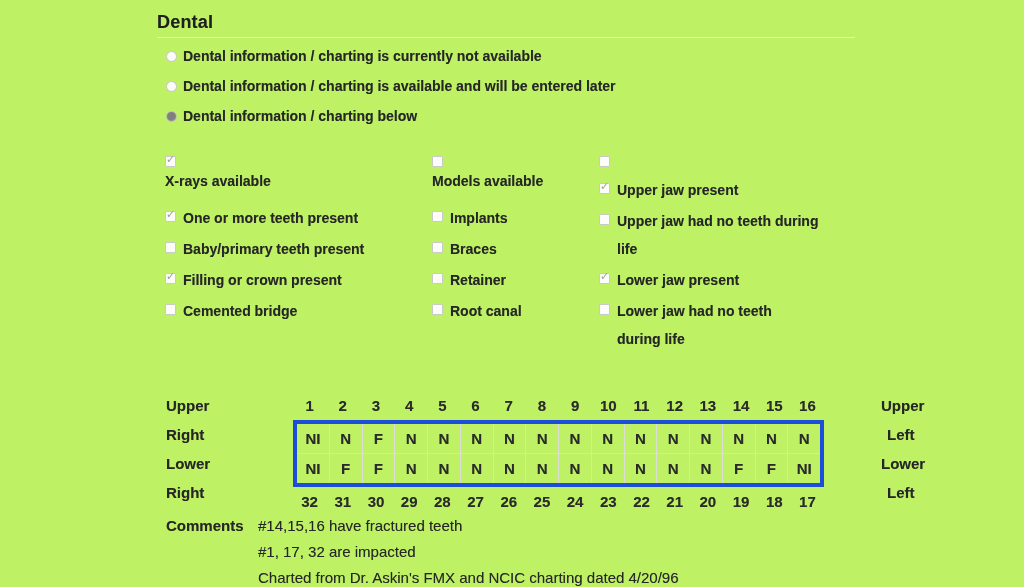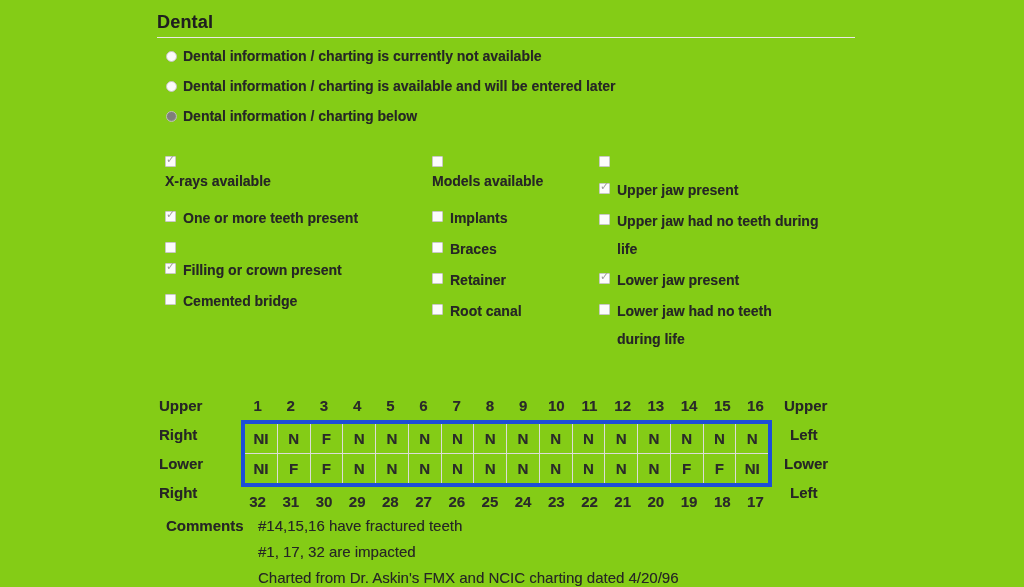--- a/index.html
+++ b/index.html
@@ -1,20 +1,20 @@
 <!DOCTYPE html>
 <html><head>
 <meta charset="utf-8">
 <style>
   html, body { margin: 0; padding: 0; }
   .page {
     position: relative;
     width: 1024px;
     height: 587px;
-    background: #84cc16;
+    background: #bef264;
     overflow: hidden;
     color: #262626;
     font-family: "Liberation Sans", "DejaVu Sans", sans-serif;
     text-shadow: 0.2px 0.2px 0.4px rgba(30,30,30,0.35);
   }
   .section-title {
     position: absolute;
     left: 157px; top: 12px;
     font-size: 18px;
     font-weight: bold;
@@ -67,21 +67,21 @@
     content: "\2713";
     position: absolute;
     top: -4px; left: 0px;
     font-size: 11px;
     color: #9d9d99;
     text-shadow: none;
   }
   .chk-label { font-size: 14px; font-weight: bold; line-height: 28px; }
 
   
-  .teeth-chart { position: absolute; left: 150px; top: 391px; display: flex; }
+  .teeth-chart { position: absolute; left: 157px; top: 391px; display: flex; gap: 45px; }
   .side-labels { font-size: 15px; font-weight: bold; }
   .side-labels .lbl-line { height: 29px; line-height: 29px; }
   .left-labels { width: 91px; padding-left: 9px; box-sizing: border-box; }
   .right-labels { margin-left: 12px; }
   .right-labels .indented { padding-left: 6px; }
   .tooth-grid-wrap { width: 531px; }
   .num-row, .val-row { display: flex; height: 29px; }
   .num-row .cell, .val-row .cell {
     flex: 1 1 0;
     text-align: center;
@@ -127,20 +127,21 @@
     <div class="chk-item">
       <span class="chk is-checked"></span>
       <span class="chk-label">X-rays available</span>
     </div>
     <div class="chk-item">
       <span class="chk is-checked"></span>
       <span class="chk-label">One or more teeth present</span>
     </div>
     <div class="chk-item">
       <span class="chk"></span>
+      <span class="chk-label">Baby/primary teeth present</span>
     </div>
     <div class="chk-item">
       <span class="chk is-checked"></span>
       <span class="chk-label">Filling or crown present</span>
     </div>
     <div class="chk-item">
       <span class="chk"></span>
       <span class="chk-label">Cemented bridge</span>
     </div>
   </div>

